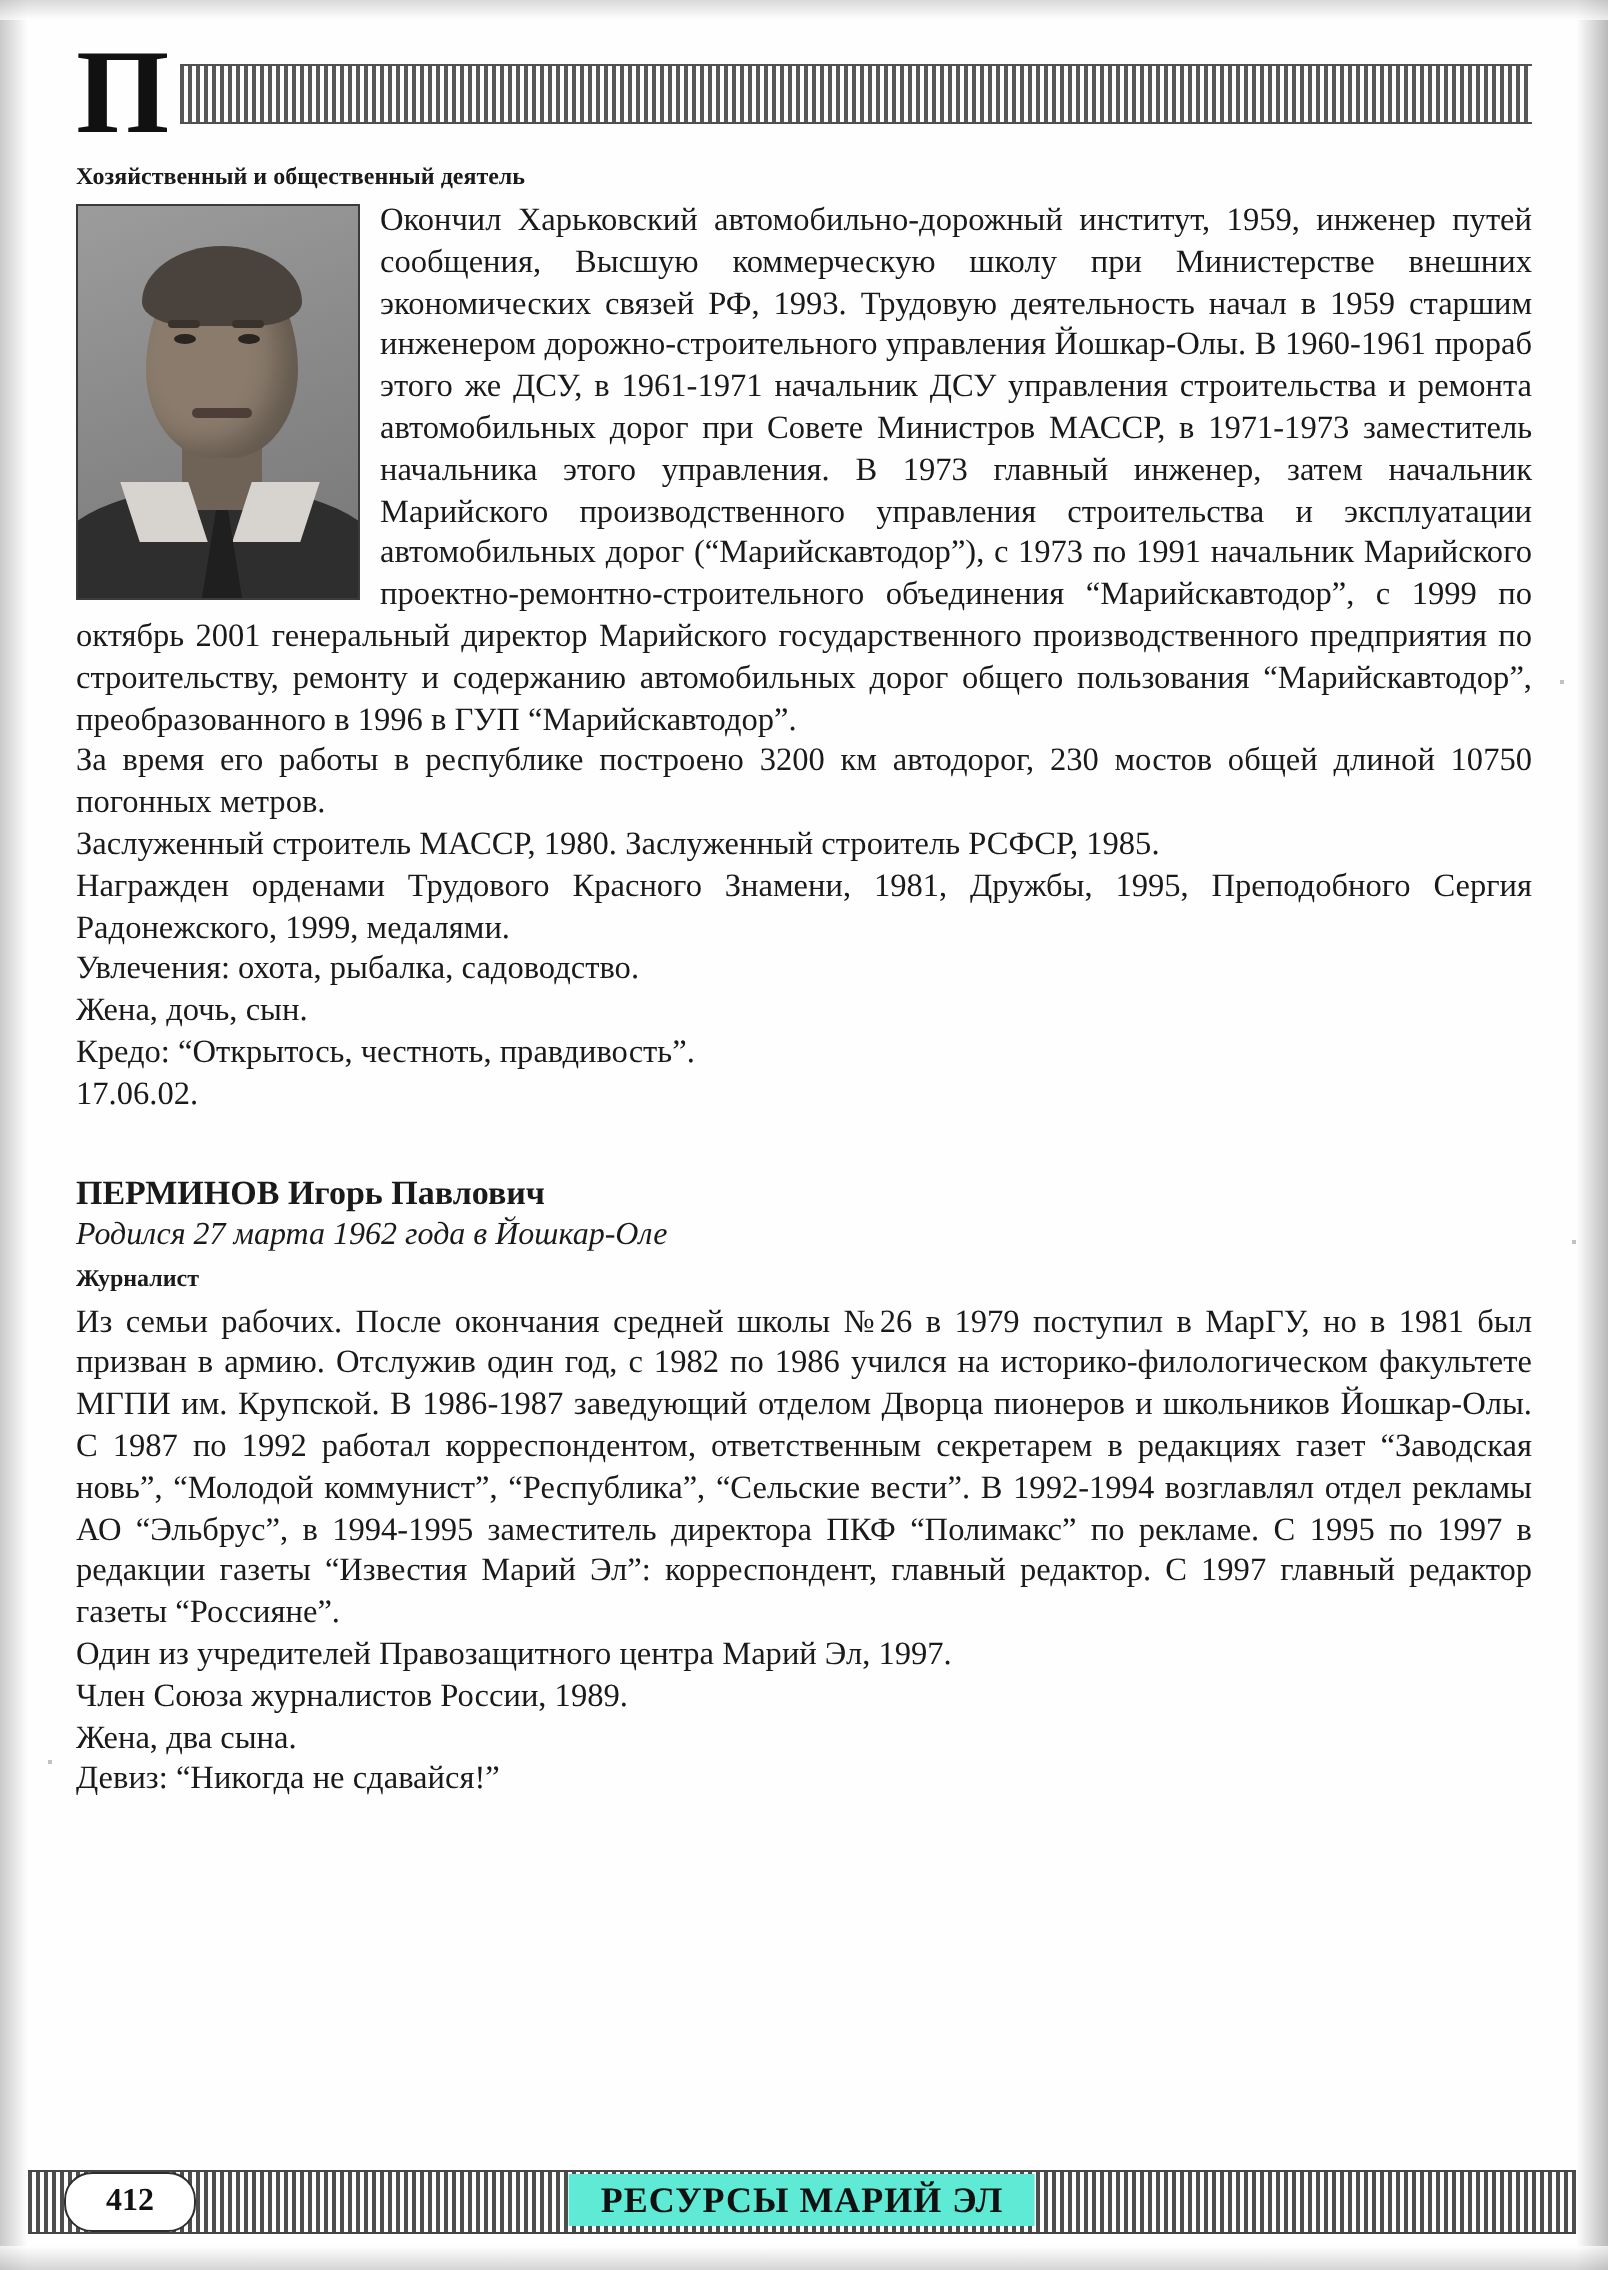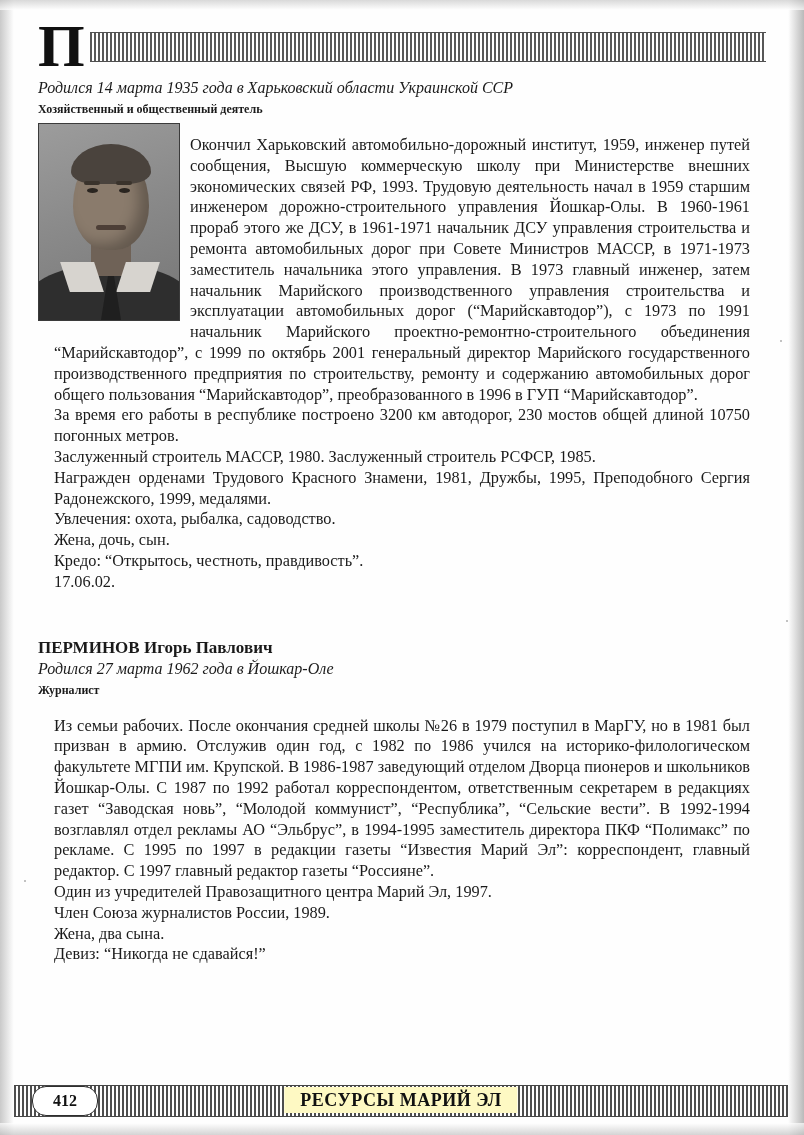--- a/index.html
+++ b/index.html
@@ -112,21 +112,21 @@
     font-size: 12px;
     font-weight: bold;
     line-height: 20px;
     margin: 0 0 2px 0;
   }
 
   .body-text {
     font-size: 16.3px;
     line-height: 20.8px;
     text-align: justify;
-    margin: 16px;
+    margin: 0;
   }
   .body-text p { margin: 0; }
 
   .portrait {
     float: left;
     width: 140px;
     height: 196px;
     margin: 2px 10px 2px 0;
     border: 1px solid #3b3b3b;
     background: #8e8e8e;
@@ -248,21 +248,21 @@
     font-size: 16px;
     color: #111;
   }
   .footer-title {
     position: absolute;
     left: 50%;
     transform: translateX(-50%);
     top: 2px;
     padding: 0 16px;
     height: 26px;
-    background: #fef9c3;
+    background: #5eead4;
     display: flex;
     align-items: center;
     justify-content: center;
     font-family: "Liberation Serif", serif;
     font-weight: bold;
     font-size: 18px;
     letter-spacing: .5px;
     color: #111;
     white-space: nowrap;
   }
@@ -283,21 +283,20 @@
   <div class="page-edge-bottom"></div>
 
   <div class="content">
 
     <div class="letter-band">
       <div class="big-letter">П</div>
       <div class="band-hatch"></div>
     </div>
 
     <div class="entry clearfix">
-      <div class="entry-born">Родился 14 марта 1935 года в Харьковский области Украинской ССР</div>
       <div class="entry-role">Хозяйственный и общественный деятель</div>
 
       <div class="portrait">
         <div class="p-bg"></div>
         <div class="p-shoulders"></div>
         <div class="p-neck"></div>
         <div class="p-head"></div>
         <div class="p-hair"></div>
         <div class="p-brow-l"></div>
         <div class="p-brow-r"></div>

